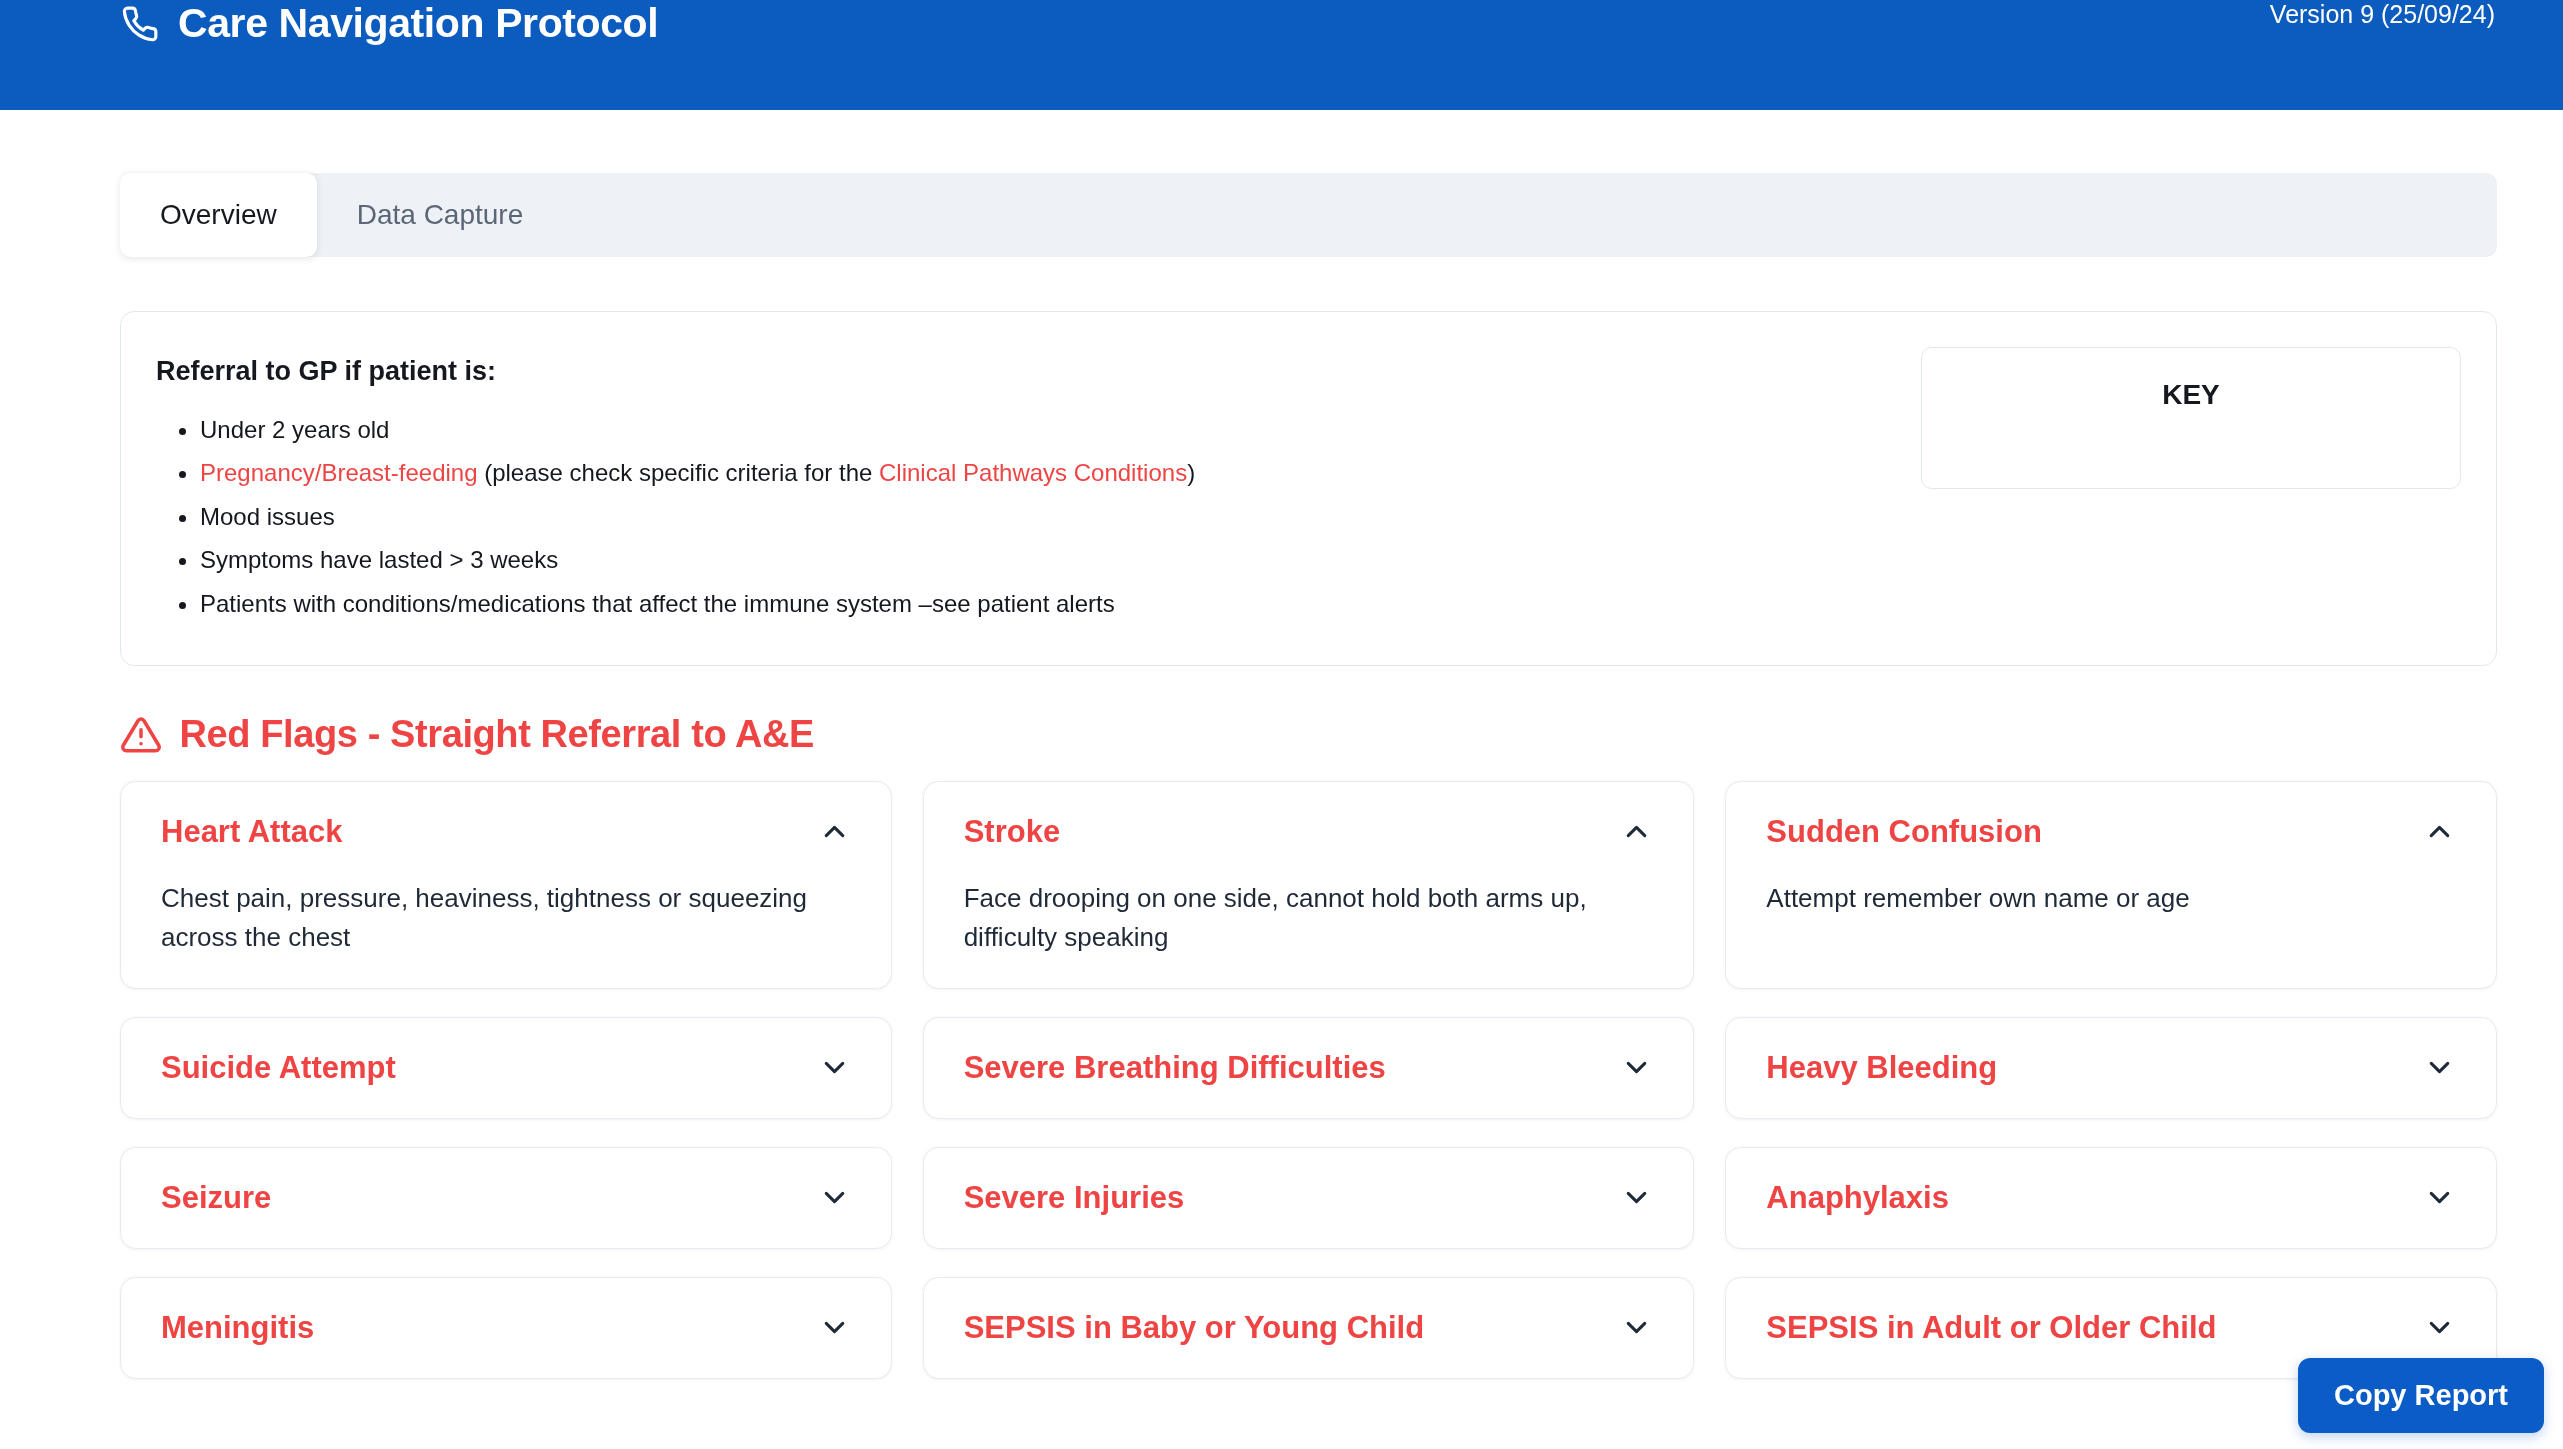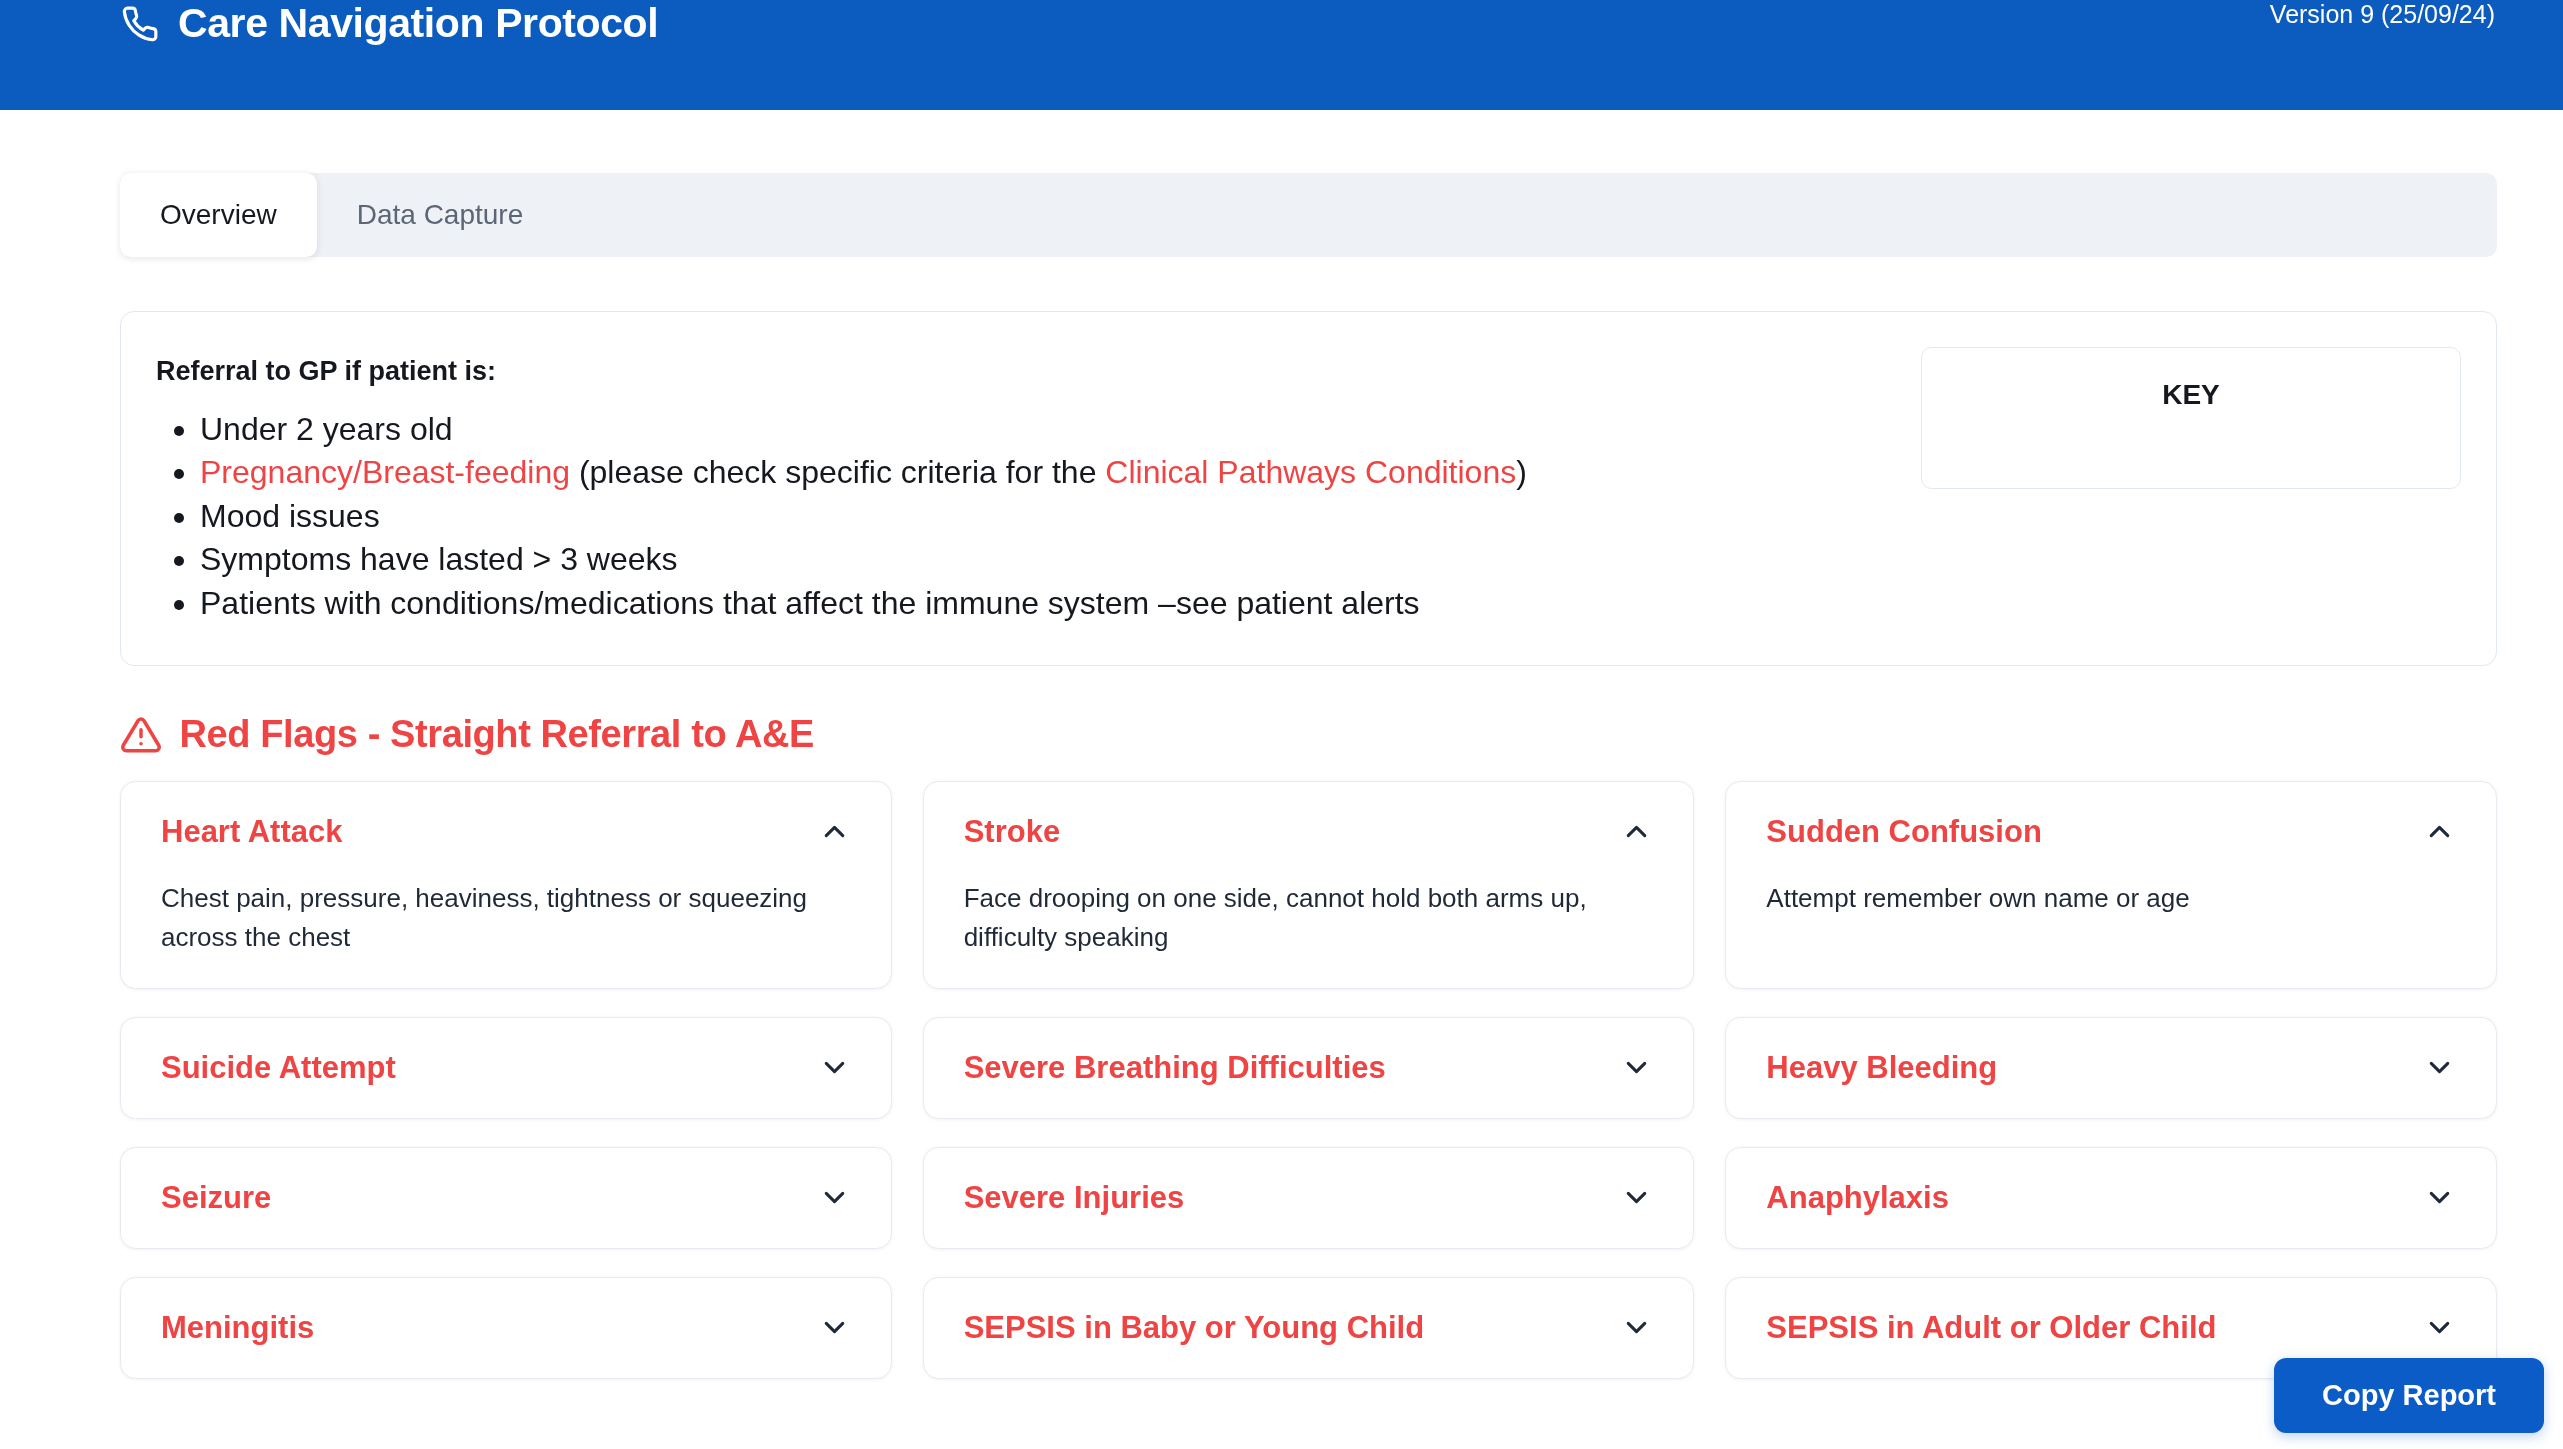--- a/index.html
+++ b/index.html
@@ -60,21 +60,21 @@
     border: 1.7px solid #e2e8f0;
     border-radius: 14px;
     padding: 35px;
     display: flex;
     gap: 35px;
   }
   .referral-left { flex: 1; padding-top: 8.7px; }
   .referral-heading { font-size: 27px; font-weight: 700; color: #15181f; }
   .referral-list { margin-top: 26px; padding-left: 44px; }
   .referral-list li {
-    font-size: 32px;
+    font-size: 24px;
     line-height: 33px;
     margin-bottom: 10.5px;
     color: #15181f;
   }
   .red-text { color: #ef4444; }
 
   .key-box {
     width: 540px;
     border: 1.7px solid #e2e8f0;
     border-radius: 10.5px;
@@ -126,21 +126,21 @@
 
   
   .copy-btn {
     position: absolute;
     right: 19px;
     bottom: 15.7px;
     background: #0b5cc7;
     color: #fff;
     border: none;
     border-radius: 12.2px;
-    padding: 21px 48px;
+    padding: 21px 36px;
     font-size: 29px;
     font-weight: 700;
     font-family: "Liberation Sans", sans-serif;
     cursor: pointer;
     box-shadow: 0 3.5px 12.2px rgba(11,92,199,0.25);
     z-index: 20;
   }
 </style>
 </head>
 <body>

